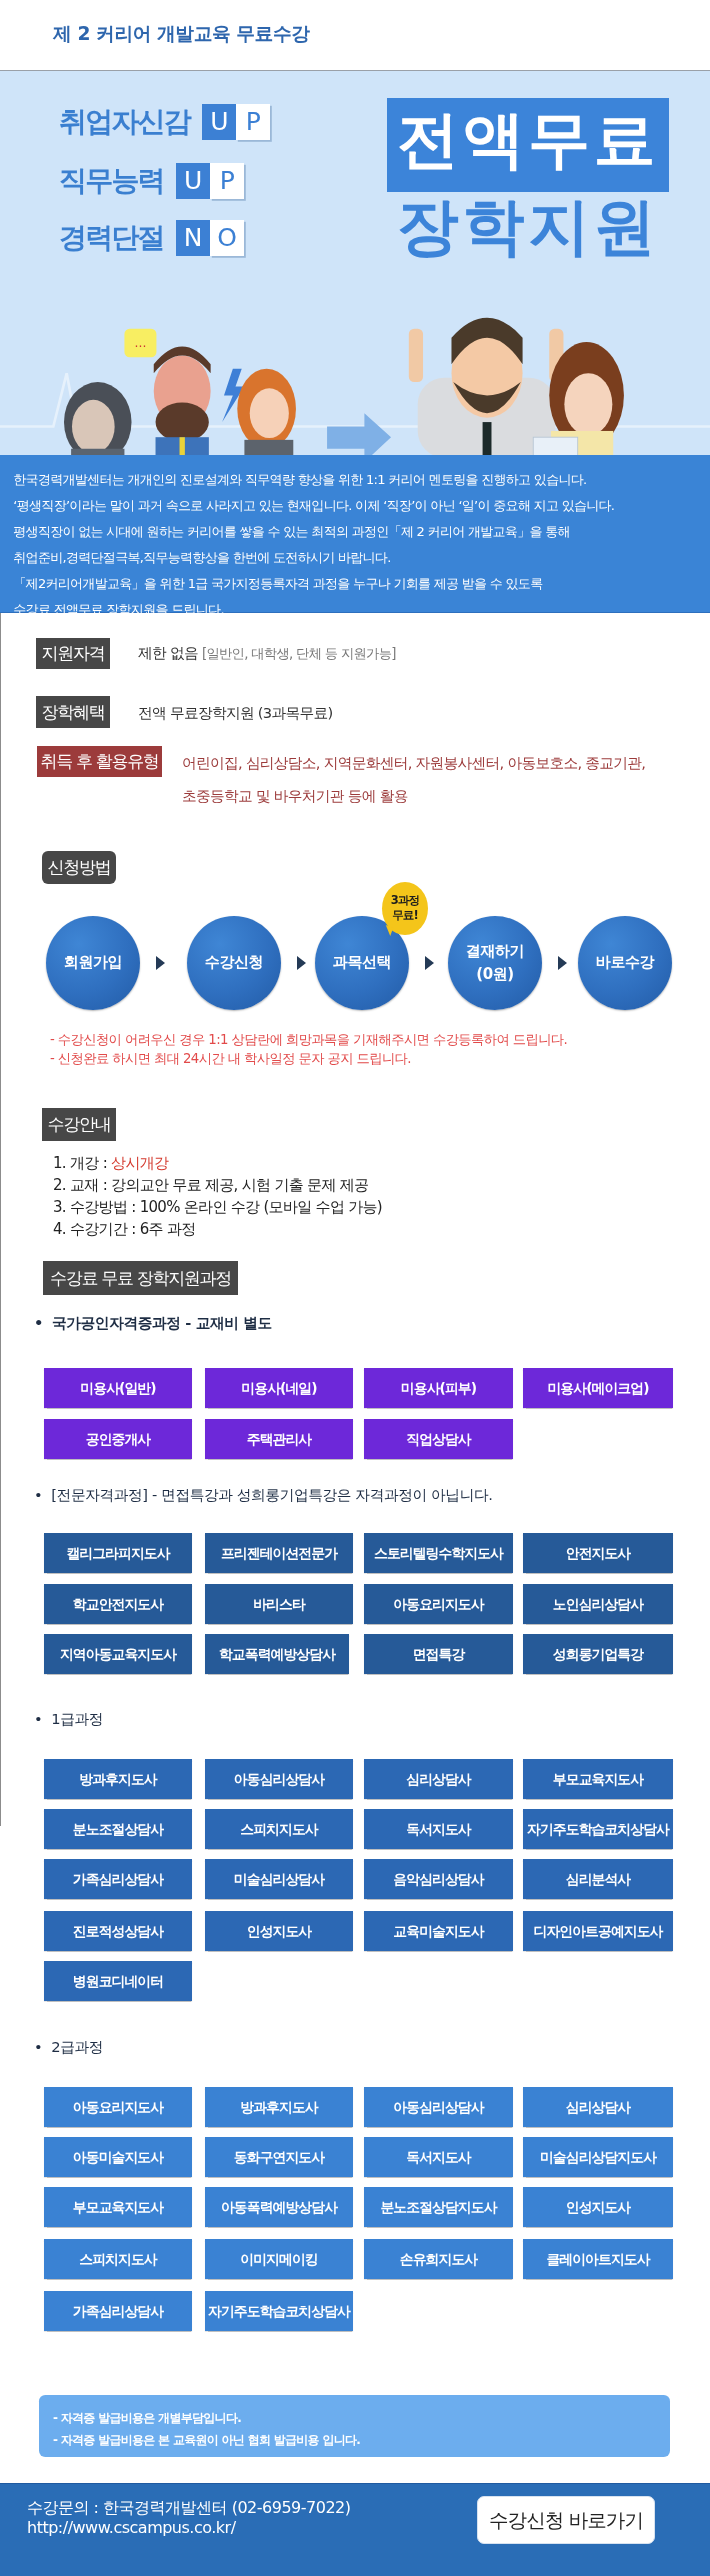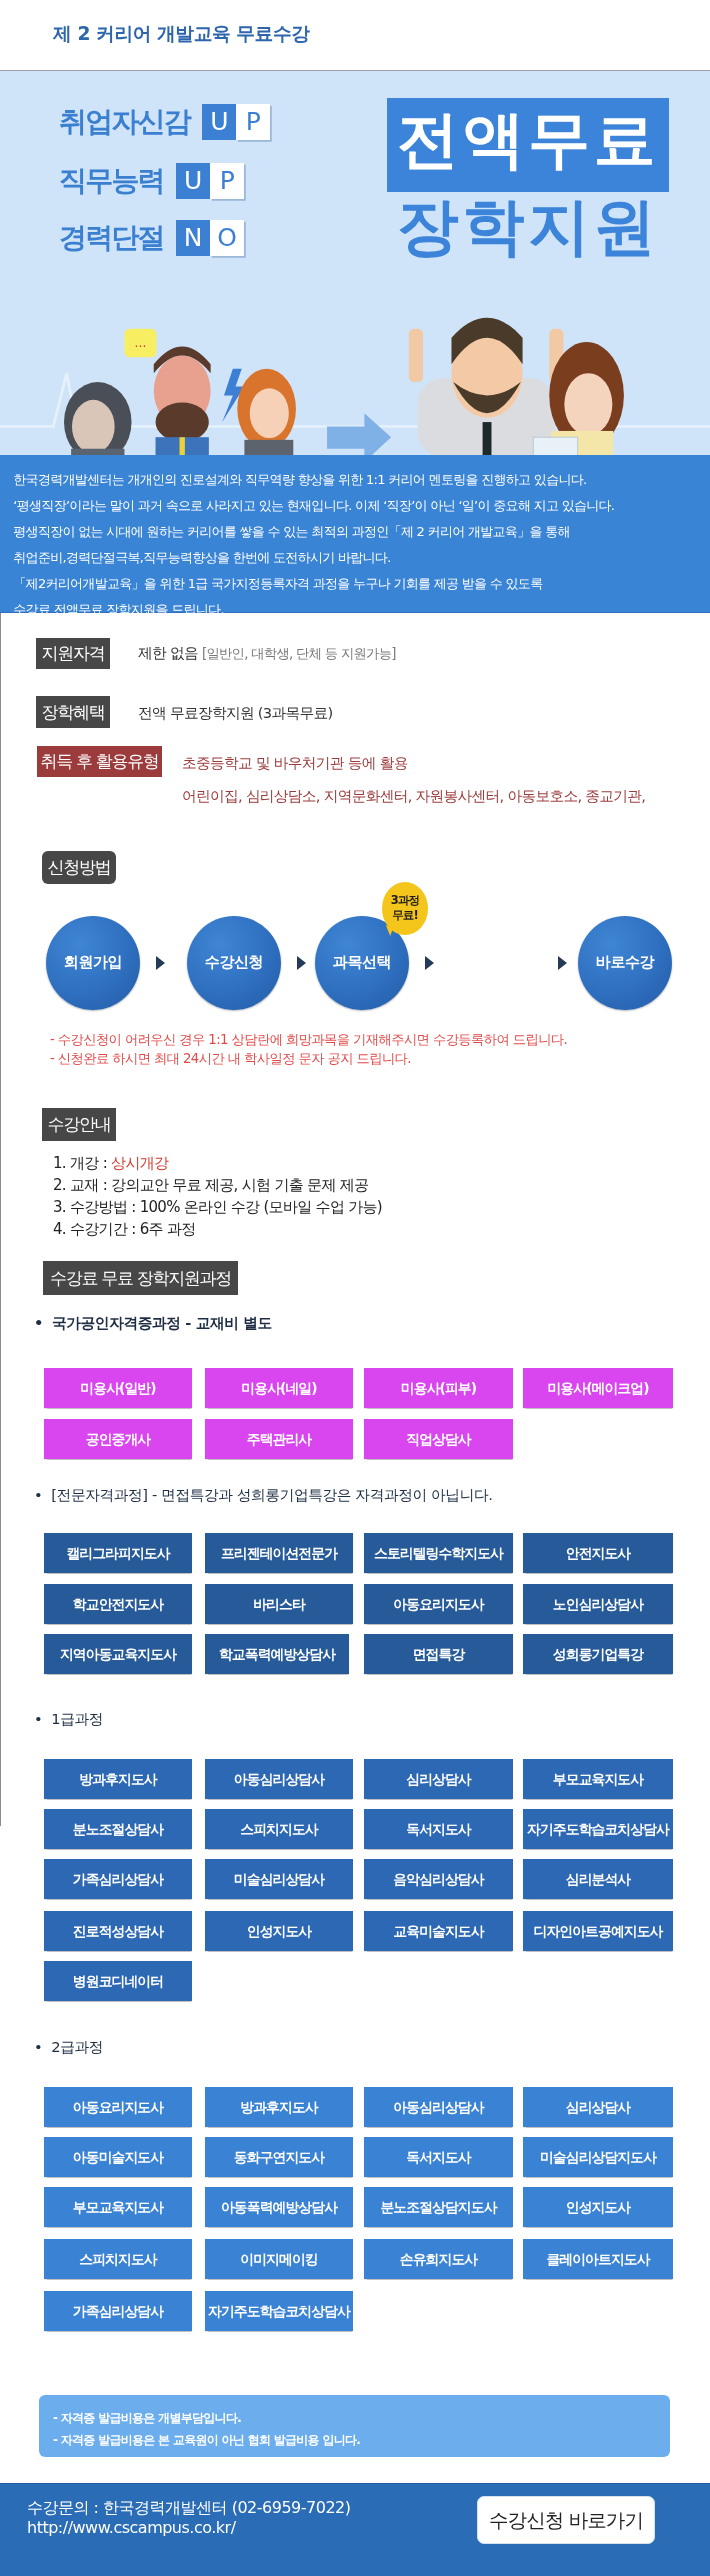--- a/index.html
+++ b/index.html
@@ -37,21 +37,21 @@
 
     .notes-red { position: absolute; left: 50px; top: 1031px; color: #e24a4a; font-size: 13.3px; line-height: 18.7px; letter-spacing: -0.6px; }
 
     .guide { position: absolute; left: 53px; top: 1152px; font-size: 15px; line-height: 22px; color: #222; letter-spacing: -0.7px; }
     .guide .hl { color: #d43a2e; }
 
     .bullet { position: absolute; left: 34px; font-size: 14.7px; font-weight: bold; color: #1e2d44; letter-spacing: -0.4px; }
     .bullet::before { content: "•"; margin-right: 9px; }
 
     .grid-btn { position: absolute; height: 40px; color: #fff; font-size: 13.8px; font-weight: bold; text-align: center; line-height: 40px; letter-spacing: -0.9px; white-space: nowrap; overflow: hidden; box-shadow: 0 0.9px 0.9px rgba(0,0,0,0.25); }
-    .c-navy { background: #d946ef; }
+    .c-navy { background: #6d28d9; }
     .c-mid { background: #265a98; }
     .c-1 { background: #2c68b4; }
     .c-2 { background: #3a82d3; }
 
     .notebox { position: absolute; left: 39px; top: 2395px; width: 631px; height: 62px; background: #6cadee; border-radius: 6.2px; color: #fff; font-size: 12px; line-height: 22px; padding: 12.4px 14px; letter-spacing: -0.7px; font-weight: bold; }
 
     .footer { position: absolute; left: 0; top: 2483px; width: 711px; height: 93px; background: #2a6db6; border-top: 1.8px solid #1f5aa0; }
     .footer .contact { position: absolute; left: 27px; top: 14px; color: #fff; font-size: 16px; line-height: 20.4px; letter-spacing: -0.5px; }
     .footer .cta { position: absolute; left: 477px; top: 12.4px; width: 178px; height: 48px; background: #fff; border-radius: 7px; color: #222; font-size: 19.5px; text-align: center; line-height: 48px; letter-spacing: -0.9px; border: 0.9px solid #d6e2f0; cursor: pointer; }
   </style>
@@ -135,33 +135,35 @@
 <div class="info-text" style="left:138px;top:644px;">
   <span>제한 없음</span>
   <span class="sub">[일반인, 대학생, 단체 등 지원가능]</span>
 </div>
 
 <div class="label" style="left:36px;top:696px;width:74px;height:32px;line-height:32px;">장학혜택</div>
 <div class="info-text" style="left:138px;top:704px;">전액 무료장학지원 (3과목무료)</div>
 
 <div class="label red" style="left:37px;top:746px;width:125px;height:31px;line-height:31px;">취득 후 활용유형</div>
 <div class="info-text red" style="left:182px;top:746px;">
+  <div>어린이집, 심리상담소, 지역문화센터, 자원봉사센터, 아동보호소, 종교기관,</div>
   <div>초중등학교 및 바우처기관 등에 활용</div>
-  <div>어린이집, 심리상담소, 지역문화센터, 자원봉사센터, 아동보호소, 종교기관,</div>
 </div>
 
 <div class="label" style="left:42px;top:851px;width:74px;height:33px;line-height:33px;border-radius:6px;">신청방법</div>
 
 <div class="steps">
   <div class="circle" style="left:46px;top:2.7px;">회원가입</div>
   <div class="arrow" style="left:156px;top:43px;"></div>
   <div class="circle" style="left:187px;top:2.7px;">수강신청</div>
   <div class="arrow" style="left:297px;top:43px;"></div>
   <div class="circle" style="left:315px;top:2.7px;">과목선택</div>
   <div class="arrow" style="left:425px;top:43px;"></div>
+  <div class="circle" style="left:448px;top:2.7px;white-space:pre-line;">결재하기
+(0원)</div>
   <div class="arrow" style="left:558px;top:43px;"></div>
   <div class="circle" style="left:578px;top:2.7px;">바로수강</div>
 </div>
 <div class="burst">
   <div>3과정</div>
   <div>무료!</div>
 </div>
 
 <div class="notes-red">
   <div>- 수강신청이 어려우신 경우 1:1 상담란에 희망과목을 기재해주시면 수강등록하여 드립니다.</div>

